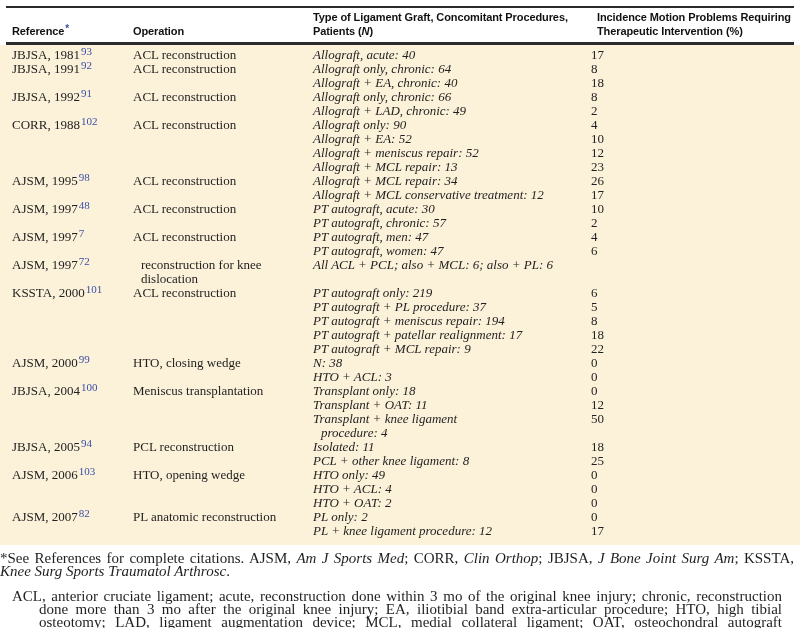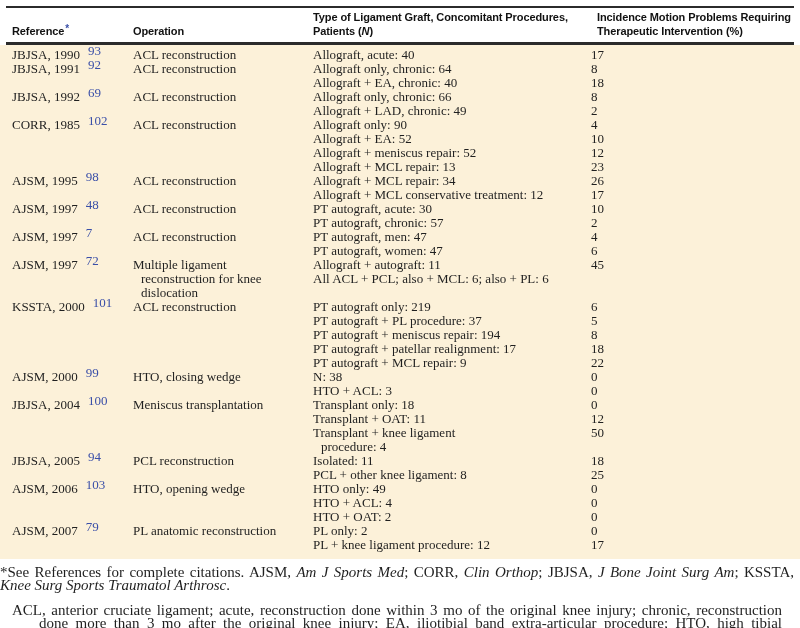--- a/index.html
+++ b/index.html
@@ -34,24 +34,24 @@
     padding:3px 0 7px 0;
     font-size:13px;line-height:14px;
   }
   .trow{display:flex;padding:0 6px;}
   .cell{box-sizing:border-box;}
   .ref{width:121px;padding-left:6px;white-space:nowrap;}
   .op{width:180px;padding-left:6px;}
   .op .line.cont{padding-left:8px;}
   .entries{flex:1;min-width:0;}
   .entry{display:flex;}
-  .g{width:284px;padding-left:6px;box-sizing:border-box;white-space:nowrap;}
+  .g{width:284px;padding-left:6px;box-sizing:border-box;white-space:nowrap;font-style:italic;}
   .g.cont{padding-left:14px;}
   .v{width:107px;text-align:left;white-space:nowrap;}
-  .cite{color:var(--blue);font-size:13px;line-height:0;vertical-align:4px;margin-left:8px;}
+  .cite{color:var(--blue);font-size:11px;line-height:0;vertical-align:4px;margin-left:1px;}
   .fnotes{
     padding:6px 6px 0 0;
     font-size:15px;line-height:13.2px;text-align:justify;
   }
   .fn1{margin:1px 0 2px 0;}
   .fn2{margin:12px;padding-left:27px;text-indent:-27px;}
   i{font-style:italic;}
 </style>
 </head>
 <body>
@@ -73,21 +73,21 @@
       <div>Incidence Motion Problems Requiring</div>
       <div>Therapeutic Intervention (%)</div>
     </div>
   </div>
 
   <div class="rule mid"></div>
 
   <div class="tbody">
   <div class="trow">
     <div class="cell ref">
-      <span>JBJSA, 1990</span><sup class="cite">93</sup>
+      <span>JBJSA, 1981</span><sup class="cite">93</sup>
     </div>
     <div class="cell op">
           <div class="line">ACL reconstruction</div>
         </div>
     <div class="cell entries">
           <div class="entry">
             <div class="g">Allograft, acute: 40</div>
             <div class="v">17</div>
           </div>
         </div>
@@ -107,40 +107,40 @@
           </div>
           <div class="entry">
             <div class="g">Allograft + EA, chronic: 40</div>
             <div class="v">18</div>
           </div>
         </div>
   </div>
 
   <div class="trow">
     <div class="cell ref">
-      <span>JBJSA, 1992</span><sup class="cite">69</sup>
+      <span>JBJSA, 1992</span><sup class="cite">91</sup>
     </div>
     <div class="cell op">
           <div class="line">ACL reconstruction</div>
         </div>
     <div class="cell entries">
           <div class="entry">
             <div class="g">Allograft only, chronic: 66</div>
             <div class="v">8</div>
           </div>
           <div class="entry">
             <div class="g">Allograft + LAD, chronic: 49</div>
             <div class="v">2</div>
           </div>
         </div>
   </div>
 
   <div class="trow">
     <div class="cell ref">
-      <span>CORR, 1985</span><sup class="cite">102</sup>
+      <span>CORR, 1988</span><sup class="cite">102</sup>
     </div>
     <div class="cell op">
           <div class="line">ACL reconstruction</div>
         </div>
     <div class="cell entries">
           <div class="entry">
             <div class="g">Allograft only: 90</div>
             <div class="v">4</div>
           </div>
           <div class="entry">
@@ -213,30 +213,25 @@
             <div class="v">6</div>
           </div>
         </div>
   </div>
 
   <div class="trow">
     <div class="cell ref">
       <span>AJSM, 1997</span><sup class="cite">72</sup>
     </div>
     <div class="cell op">
-          <div class="line">Multiple ligament</div>
           <div class="line cont">reconstruction for knee</div>
           <div class="line cont">dislocation</div>
         </div>
     <div class="cell entries">
           <div class="entry">
-            <div class="g">Allograft + autograft: 11</div>
-            <div class="v">45</div>
-          </div>
-          <div class="entry">
             <div class="g">All ACL + PCL; also + MCL: 6; also + PL: 6</div>
             <div class="v"></div>
           </div>
         </div>
   </div>
 
   <div class="trow">
     <div class="cell ref">
       <span>KSSTA, 2000</span><sup class="cite">101</sup>
     </div>
@@ -350,21 +345,21 @@
           </div>
           <div class="entry">
             <div class="g">HTO + OAT: 2</div>
             <div class="v">0</div>
           </div>
         </div>
   </div>
 
   <div class="trow">
     <div class="cell ref">
-      <span>AJSM, 2007</span><sup class="cite">79</sup>
+      <span>AJSM, 2007</span><sup class="cite">82</sup>
     </div>
     <div class="cell op">
           <div class="line">PL anatomic reconstruction</div>
         </div>
     <div class="cell entries">
           <div class="entry">
             <div class="g">PL only: 2</div>
             <div class="v">0</div>
           </div>
           <div class="entry">

